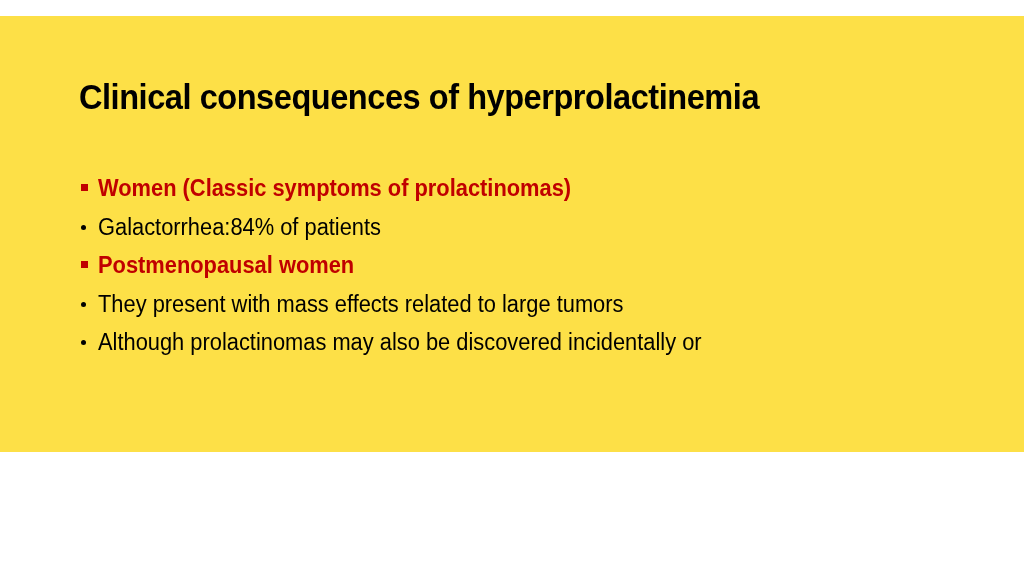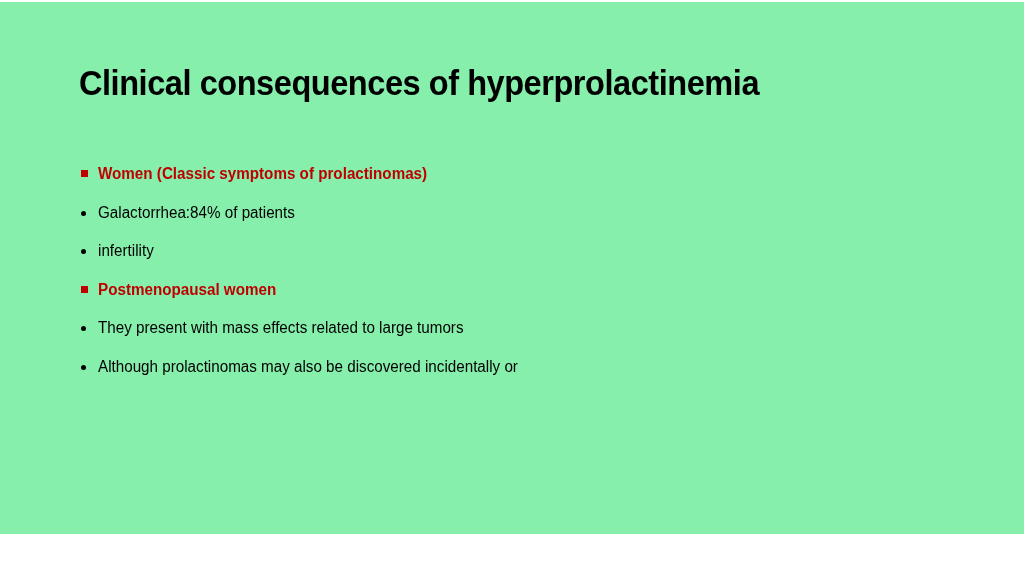--- a/index.html
+++ b/index.html
@@ -10,23 +10,23 @@
     body {
       width: 1024px;
       height: 576px;
       position: relative;
       overflow: hidden;
       font-family: "Liberation Sans", sans-serif;
       color: #000000;
     }
     .slide {
       position: absolute;
-      left: 0; top: 2px;
-      width: 1024px; height: 532px;
-      background: #86efac;
+      left: 0; top: 16px;
+      width: 1024px; height: 436px;
+      background: #fde047;
     }
     .title {
       position: absolute;
       left: 79px;
       top: 60px;
       font-size: 35px;
       font-weight: bold;
       letter-spacing: -0.5px;
       transform: scaleX(0.93);
       transform-origin: left top;
@@ -36,21 +36,21 @@
     .content {
       position: absolute;
       left: 78px;
       top: 153px;
       width: 900px;
     }
     .line {
       position: relative;
       height: 38.5px;
       line-height: 38.5px;
-      font-size: 16px;
+      font-size: 23px;
       white-space: nowrap;
       text-align: right;
     }
     .line .text {
       position: absolute;
       left: 20px;
       top: 0;
       transform: scaleX(0.95);
       transform-origin: left center;
     }
@@ -87,24 +87,20 @@
 
   <div class="content">
     <div class="line heading">
       <span class="sq-bullet"></span>
       <span class="text">Women (Classic symptoms of prolactinomas)</span>
     </div>
     <div class="line">
       <span class="dot-bullet"></span>
       <span class="text">Galactorrhea:84% of patients</span>
     </div>
-    <div class="line">
-      <span class="dot-bullet"></span>
-      <span class="text">infertility</span>
-    </div>
     <div class="line heading">
       <span class="sq-bullet"></span>
       <span class="text">Postmenopausal women</span>
     </div>
     <div class="line">
       <span class="dot-bullet"></span>
       <span class="text">They present with mass effects related to large tumors</span>
     </div>
     <div class="line">
       <span class="dot-bullet"></span>

